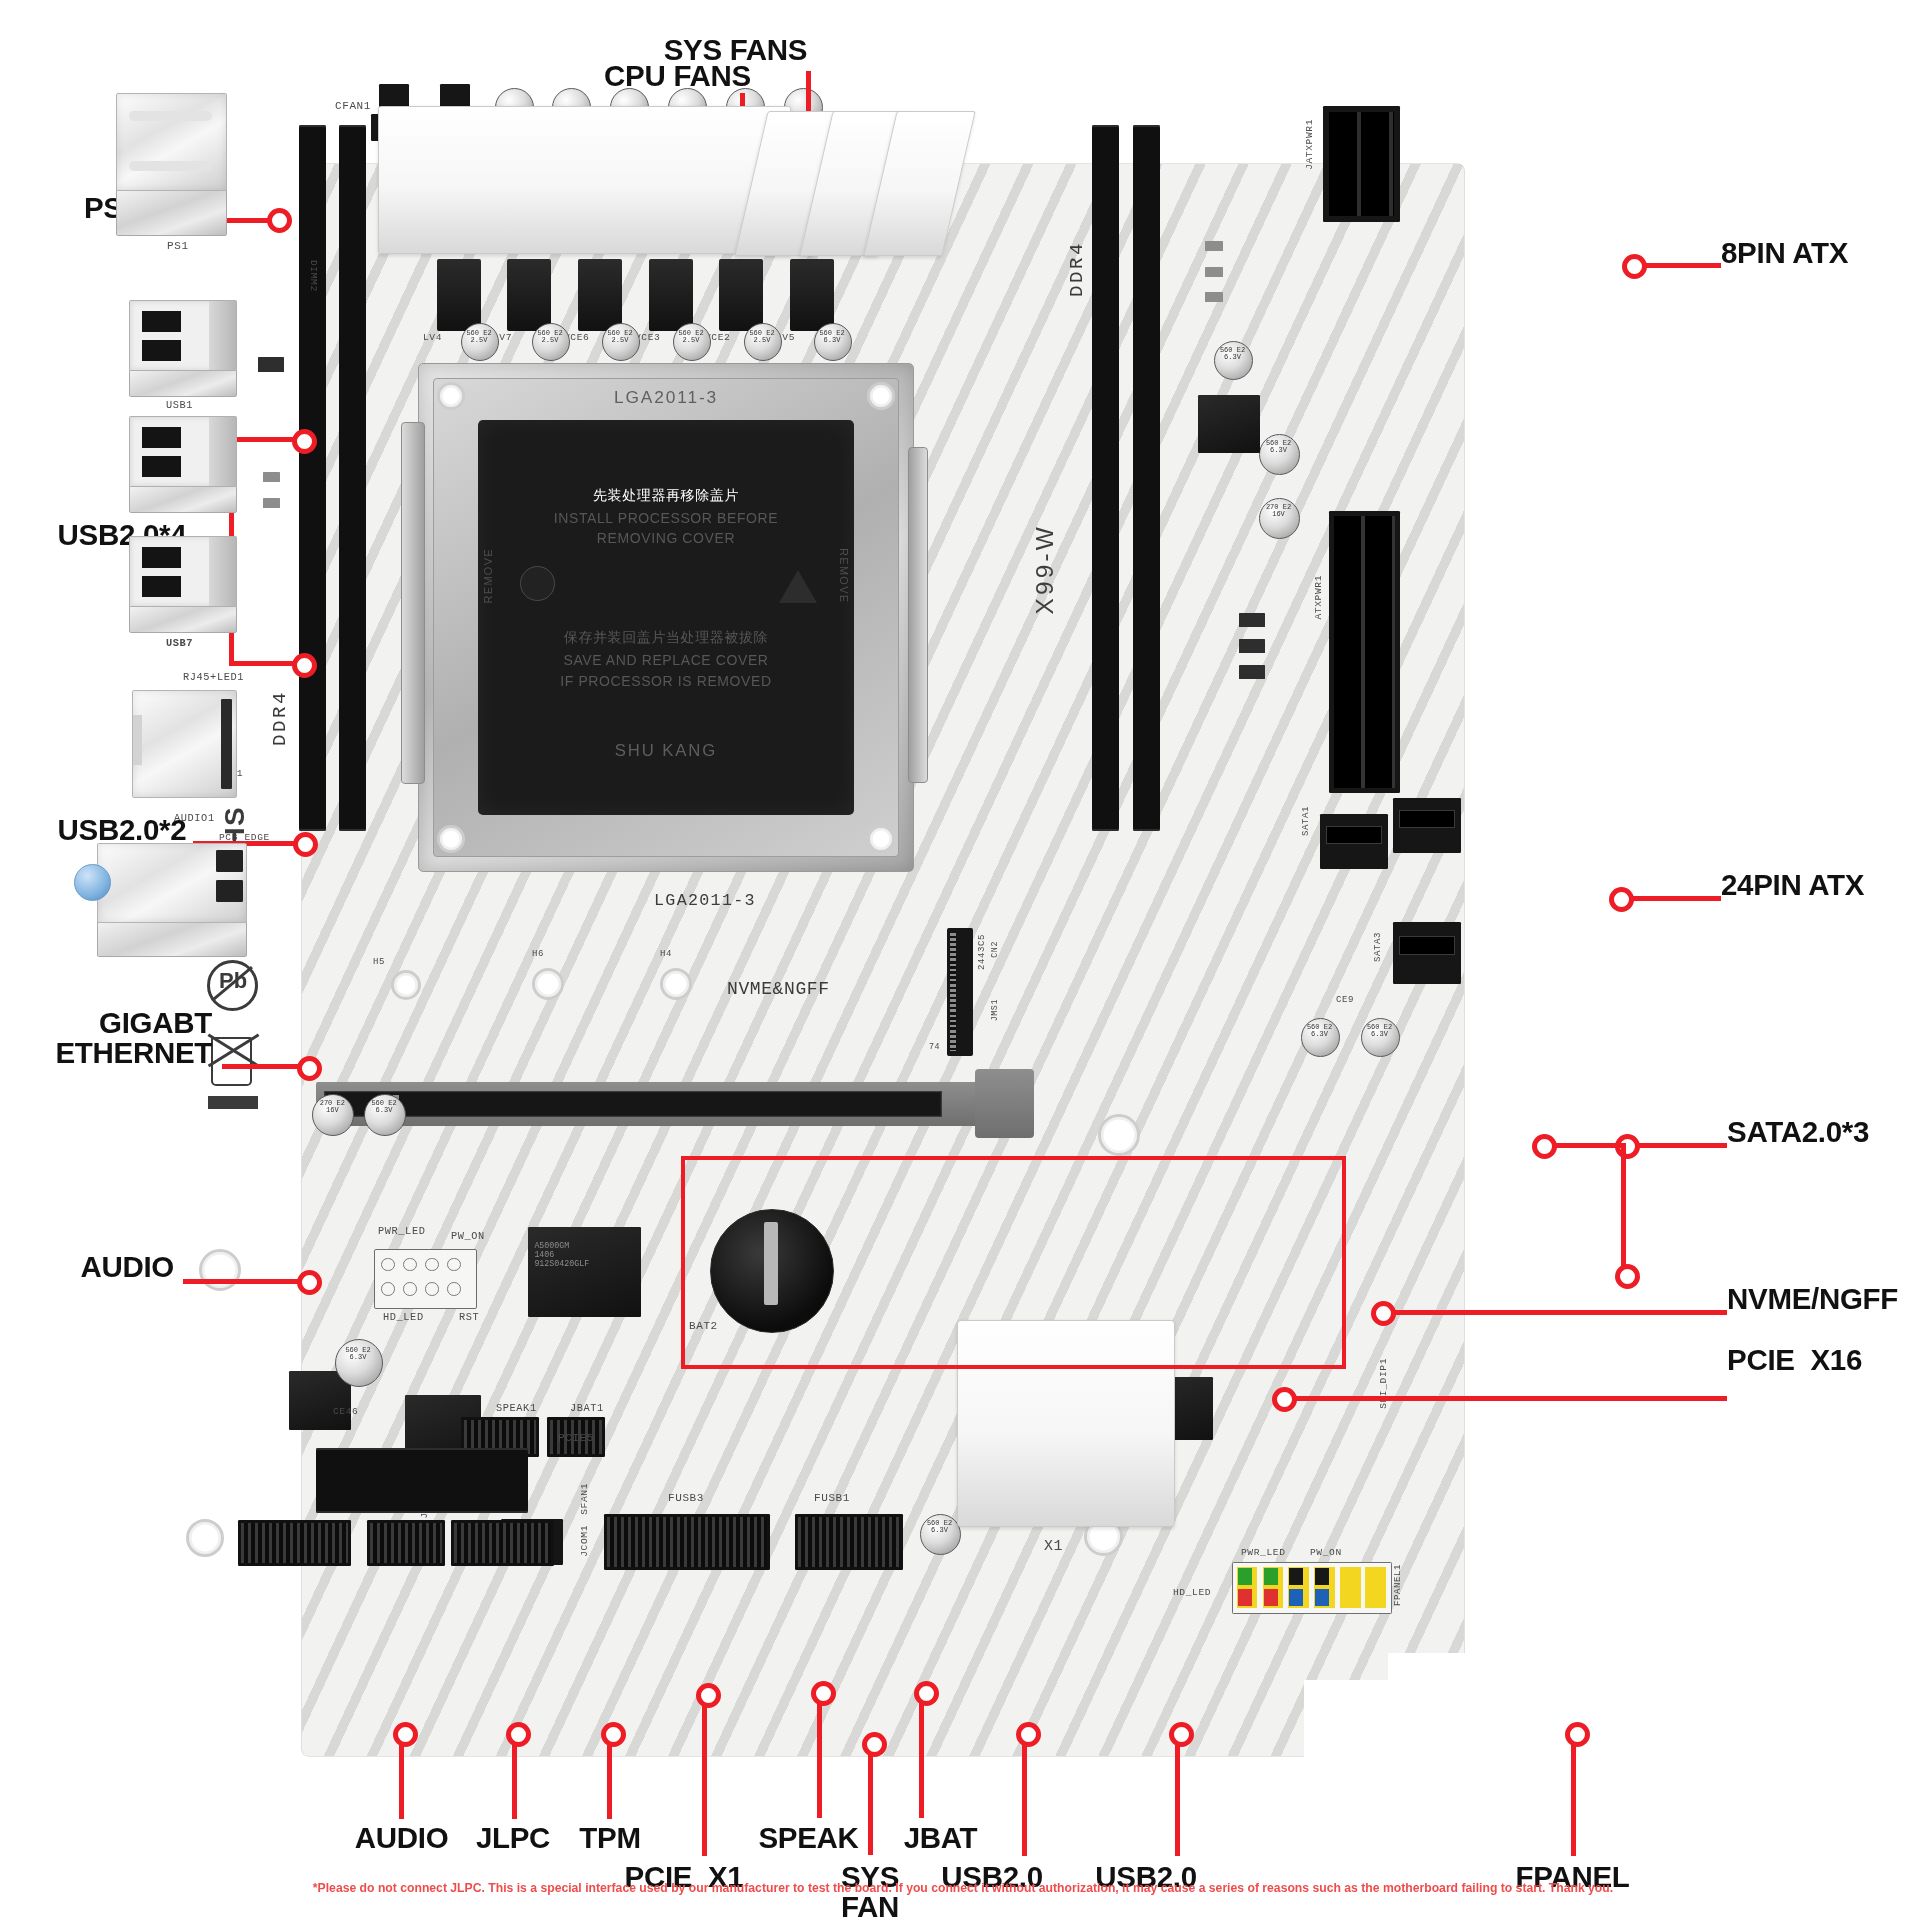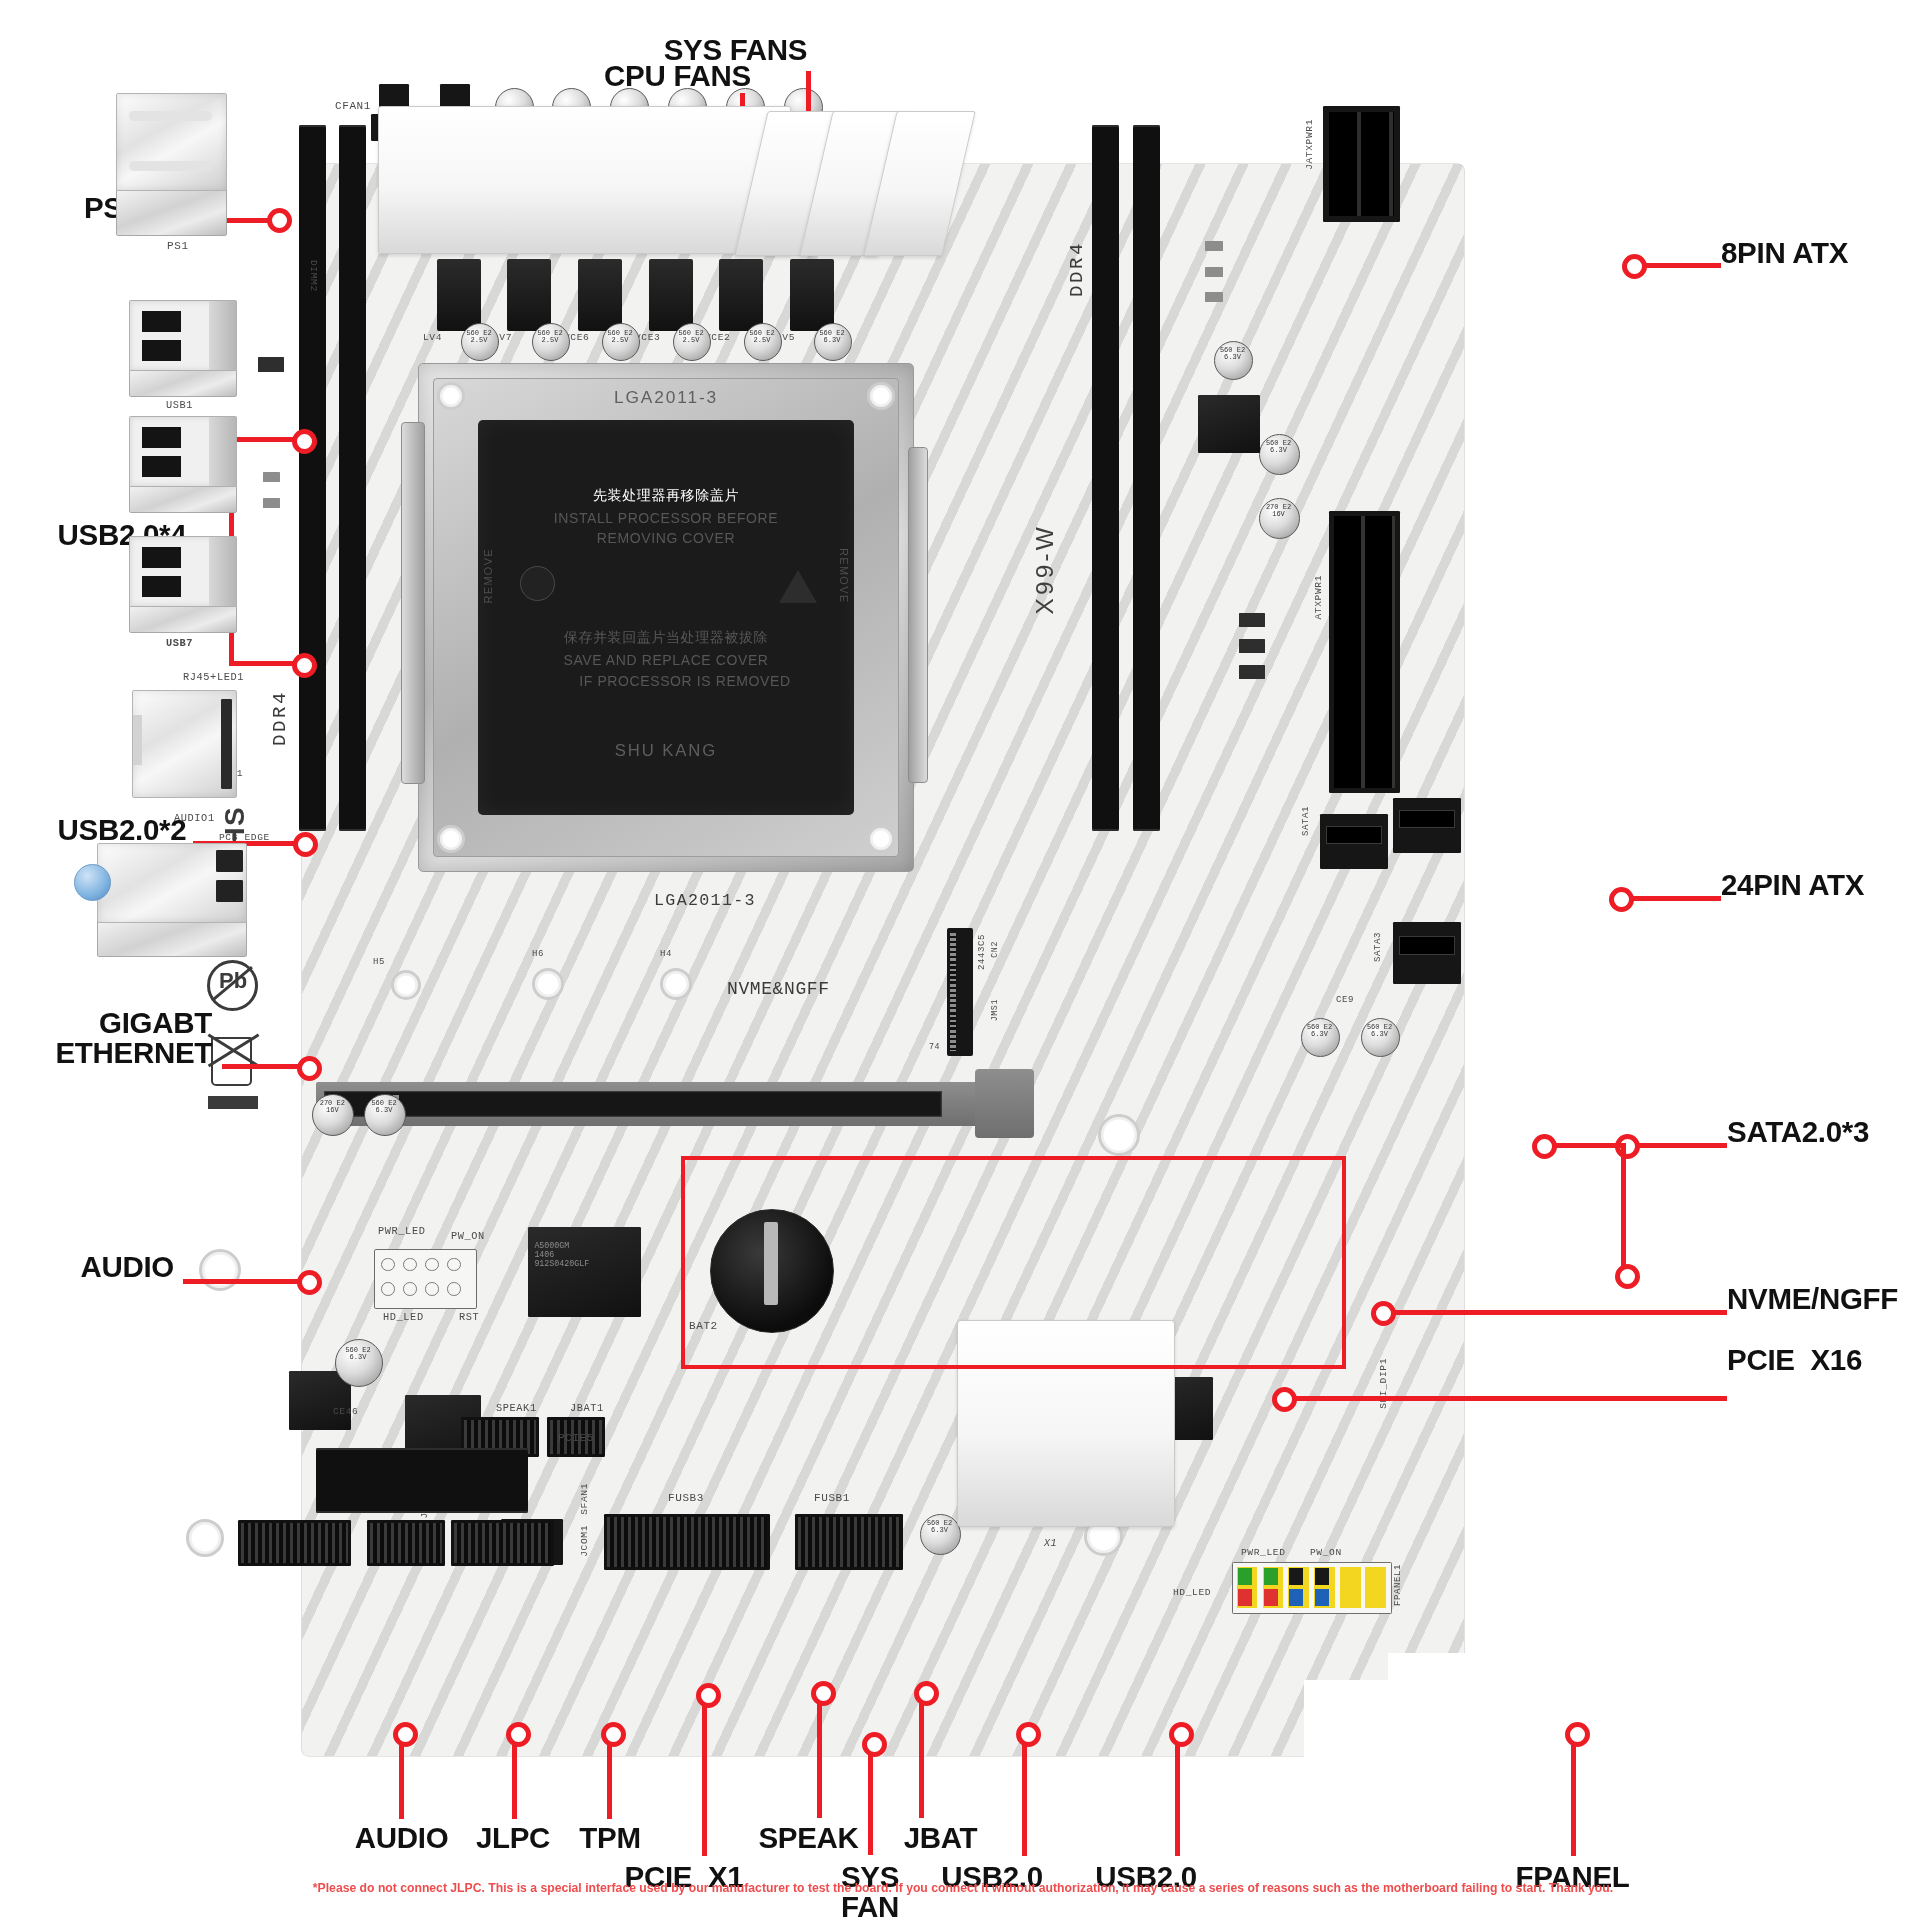--- a/index.html
+++ b/index.html
@@ -227,21 +227,21 @@
       <div class="ctxt" style="top:67px;font-size:14px;color:#ffffff;">先装处理器再移除盖片</div>
       <div class="ctxt" style="top:90px;font-size:14px;color:#575757;">INSTALL PROCESSOR BEFORE</div>
       <div class="ctxt" style="top:110px;font-size:14px;color:#575757;">REMOVING COVER</div>
       <div style="position:absolute;left:42px;top:146px;width:33px;height:33px;border-radius:50%;
            background:#222;border:1.3px solid #4a4a4a;"></div>
       <div style="position:absolute;right:37px;top:150px;width:0;height:0;
            border-left:19px solid transparent;border-right:19px solid transparent;
            border-bottom:33px solid #2d2d2d;"></div>
       <div class="ctxt" style="top:209px;font-size:14px;color:#575757;">保存并装回盖片当处理器被拔除</div>
       <div class="ctxt" style="top:232px;font-size:14px;color:#575757;">SAVE AND REPLACE COVER</div>
-      <div class="ctxt" style="top:253px;font-size:14px;color:#575757;padding-left:19px;">IF PROCESSOR IS REMOVED</div>
+      <div class="ctxt" style="top:253px;font-size:14px;color:#575757;">IF PROCESSOR IS REMOVED</div>
       <div class="ctxt" style="top:321px;font-size:16.7px;letter-spacing:1.9px;color:#5e5e5e;">SHU KANG</div>
       <div class="vert" style="position:absolute;left:3.9px;top:128px;font-size:11px;color:#4e4e4e;letter-spacing:1.3px;">REMOVE</div>
       <div class="vert2" style="position:absolute;right:3.9px;top:128px;font-size:11px;color:#4e4e4e;letter-spacing:1.3px;">REMOVE</div>
     </div>
   </div>
 
   <div class="silk" style="left:352px;top:727px;font-size:16.7px;letter-spacing:1.3px;color:#3c3c3c;">LGA2011-3</div>
 
   <div class="silk" style="left:425px;top:815px;font-size:18px;letter-spacing:0.6px;color:#3b3b3b;">NVME&amp;NGFF</div>
   <div class="screwhole" style="left:89px;top:806px;width:24.4px;height:24.4px;"></div>
@@ -397,21 +397,21 @@
 E2
 6.3V</div>
 
   <div class="screwhole" style="left:-103px;top:1085px;width:36px;height:36px;"></div>
   <div class="screwhole" style="left:-116px;top:1355px;width:32px;height:32px;"></div>
   <div class="screwhole" style="left:796px;top:950px;width:36px;height:36px;"></div>
   <div class="screwhole" style="left:782px;top:1353px;width:33px;height:33px;"></div>
 
   <div class="part ic" style="left:847px;top:1213px;width:64px;height:63px;"></div>
   <div class="silk vert" style="left:1076px;top:1194px;font-size:9.6px;">SPI_DIP1</div>
-  <div class="silk" style="left:742px;top:1374px;font-size:10px;font-style:italic;">X1</div>
+  <div class="silk" style="left:742px;top:1374px;font-size:15px;">X1</div>
   <div class="part hs" style="left:655px;top:1156px;width:216px;height:205px;border-radius:3.9px;"></div>
 
   <div class="silk" style="left:939px;top:1383px;font-size:9.6px;">PWR_LED</div>
   <div class="silk" style="left:1008px;top:1383px;font-size:9.6px;">PW_ON</div>
   <div class="silk" style="left:871px;top:1423px;font-size:9.6px;">HD_LED</div>
   <div class="silk vert" style="left:1091px;top:1400px;font-size:9px;">FPANEL1</div>
   <div class="part" style="left:930px;top:1398px;width:158px;height:50px;border:1.9px solid #6f6f6f;border-radius:1.3px;background:#f7f7f5;">
     <div style="position:absolute;left:3.9px;top:3.9px;width:20.5px;height:41px;background:#f2d61f;"></div>
     <div style="position:absolute;left:5.1px;top:5.1px;width:14px;height:16.7px;background:#2aa02a;"></div>
     <div style="position:absolute;left:5.1px;top:26px;width:14px;height:16.7px;background:#e03131;"></div>

